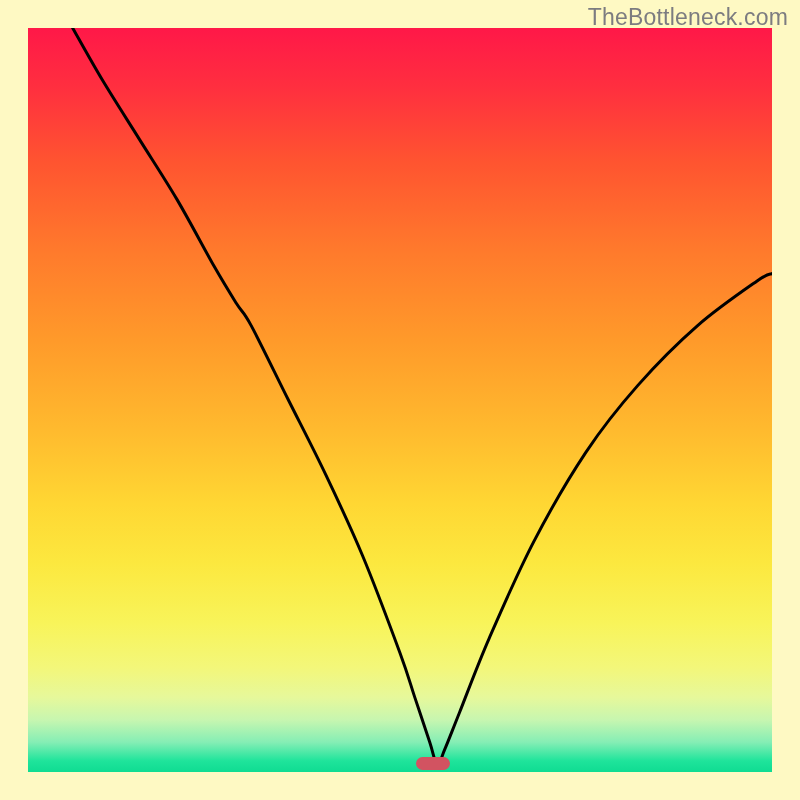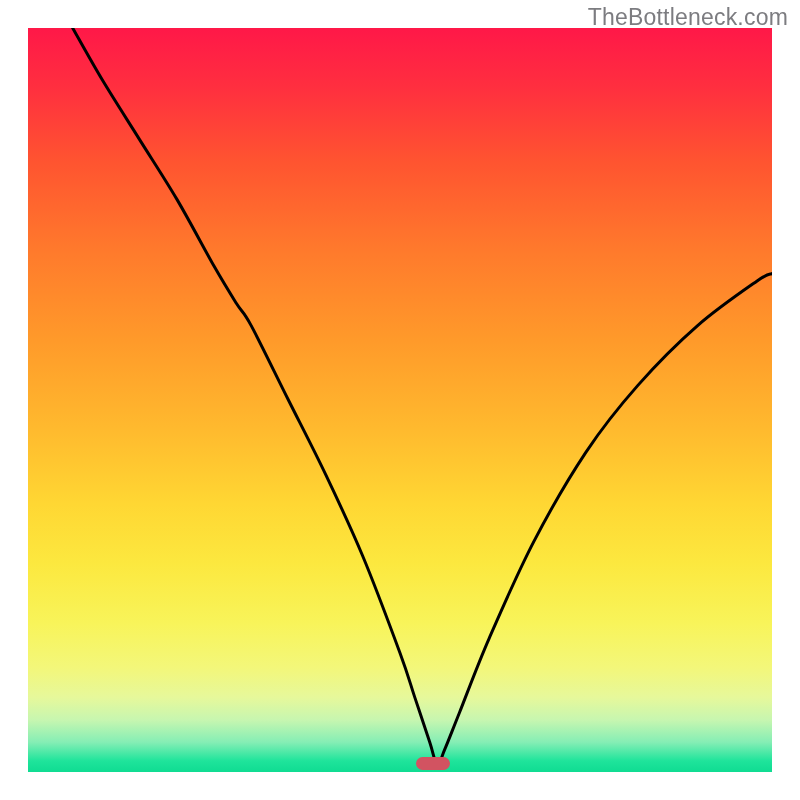--- a/index.html
+++ b/index.html
@@ -8,21 +8,21 @@
     width: 800px;
     height: 800px;
     background: #000;
     overflow: hidden;
     font-family: Arial, Helvetica, sans-serif;
   }
   .frame {
     position: relative;
     width: 800px;
     height: 800px;
-    background: #ffffff;
+    background: #fef9c3;
   }
   .watermark {
     position: absolute;
     top: 4px;
     right: 12px;
     color: #7c7c80;
     font-size: 23px;
     letter-spacing: 0.2px;
     z-index: 5;
     font-weight: 500;

